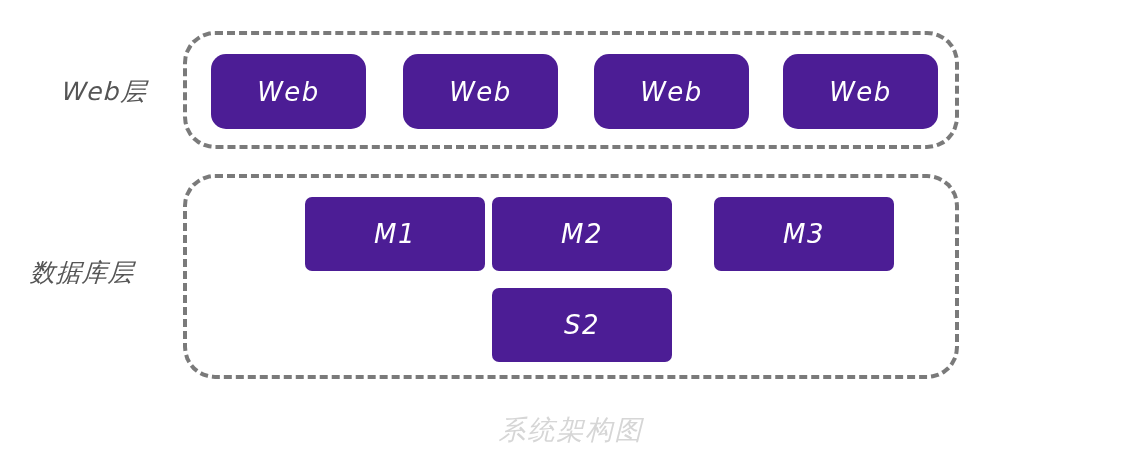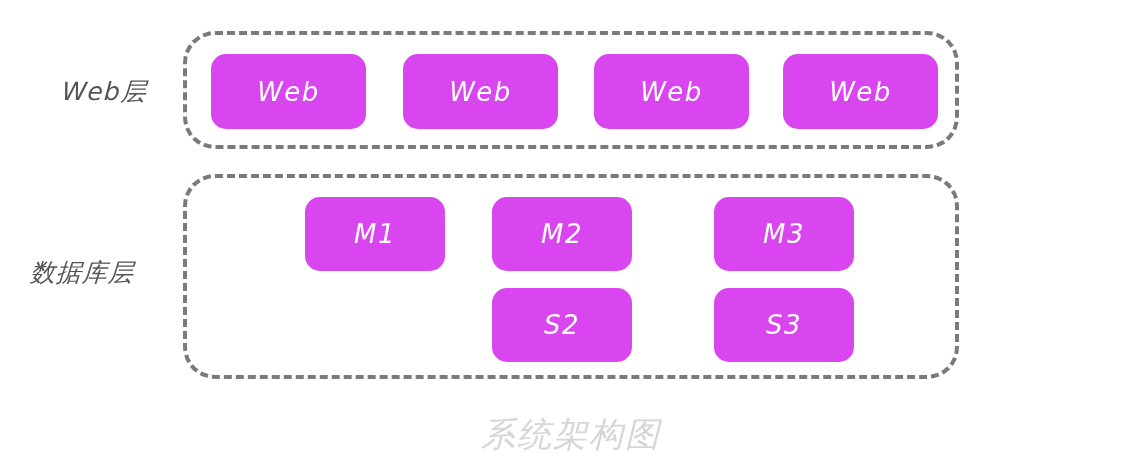--- a/index.html
+++ b/index.html
@@ -54,41 +54,42 @@
     left: 183px;
     top: 174px;
     width: 776px;
     height: 205px;
   }
 
   
   .node {
     position: absolute;
     box-sizing: border-box;
-    background: #d946ef;
+    background: #4c1d95;
     border-radius: 15px;
     display: flex;
     align-items: center;
     justify-content: center;
     color: #ffffff;
     font-family: "DejaVu Sans", sans-serif;
     font-size: 26px;
     font-style: italic;
     font-weight: 400;
     letter-spacing: 1.5px;
     user-select: none;
   }
   .node.web {
     width: 155px;
     height: 75px;
     top: 54px;
   }
   .node.db {
-    width: 140px;
+    width: 180px;
     height: 74px;
+    border-radius: 7px;
   }
   .node.db.row-m { top: 197px; }
   .node.db.row-s { top: 288px; }
 
   
   #node-web-1 { left: 211px; }
   #node-web-2 { left: 403px; }
   #node-web-3 { left: 594px; }
   #node-web-4 { left: 783px; }
 
@@ -99,21 +100,21 @@
 
   
   #caption {
     position: absolute;
     left: 0;
     right: 0;
     top: 412px;
     text-align: center;
     color: #d6d6d6;
     font-family: "DejaVu Sans", sans-serif;
-    font-size: 34px;
+    font-size: 27px;
     font-style: italic;
     letter-spacing: 2px;
     white-space: nowrap;
   }
 </style>
 </head>
 <body>
 
 <div id="diagram-root">
 
@@ -128,17 +129,16 @@
   <div class="node web" id="node-web-1">Web</div>
   <div class="node web" id="node-web-2">Web</div>
   <div class="node web" id="node-web-3">Web</div>
   <div class="node web" id="node-web-4">Web</div>
 
   <div class="node db row-m col-1">M1</div>
   <div class="node db row-m col-2">M2</div>
   <div class="node db row-m col-3">M3</div>
 
   <div class="node db row-s col-2">S2</div>
-  <div class="node db row-s col-3">S3</div>
 
   <div id="caption">系统架构图</div>
 
 </div>
 
 </body></html>

